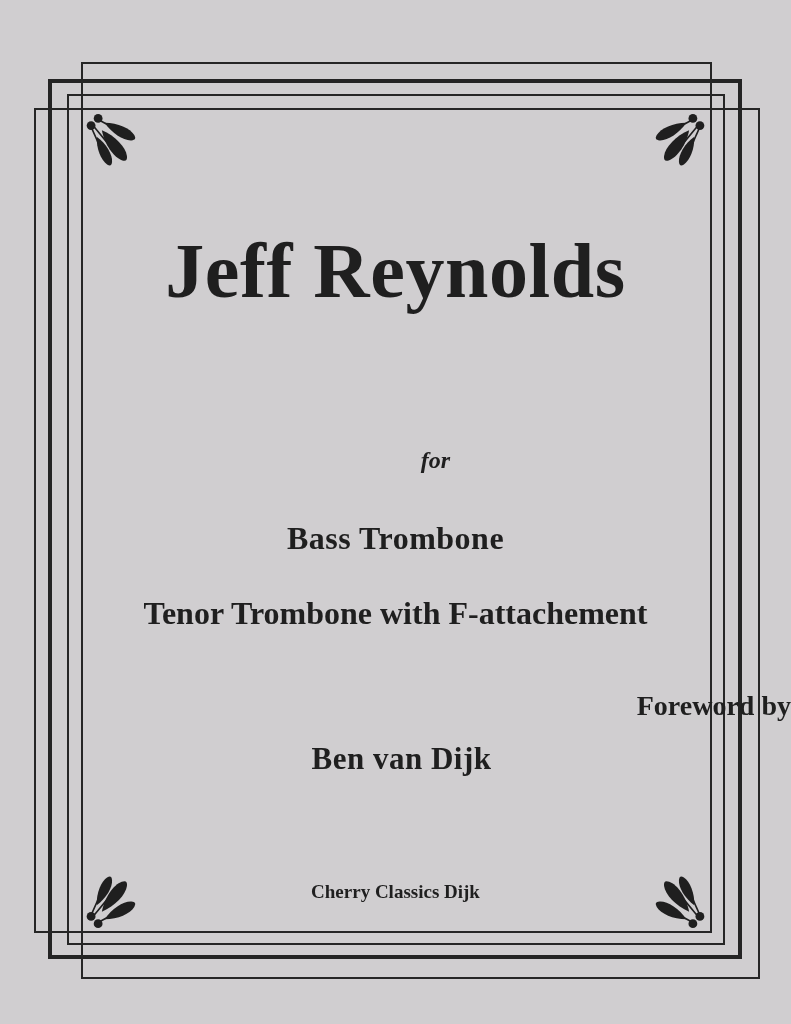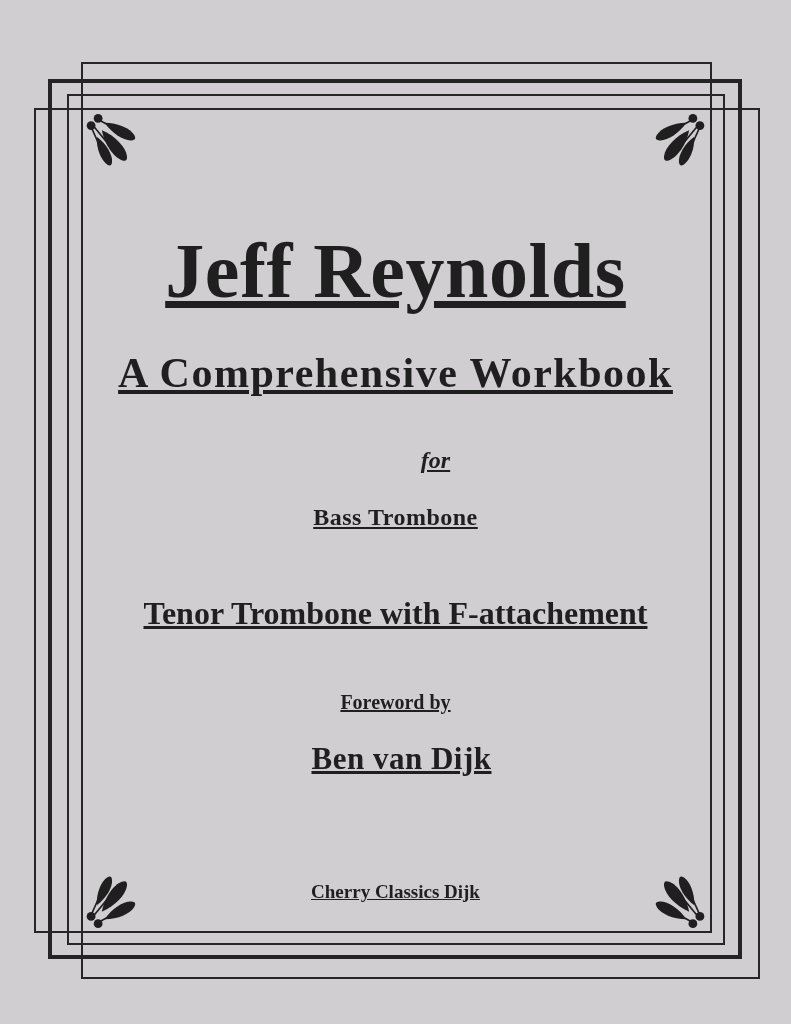--- a/index.html
+++ b/index.html
@@ -44,29 +44,28 @@
   .sprig.br { transform: scale(-1,-1); }
   
   .tline {
     position: absolute;
     left: 0;
     width: 791px;
     text-align: center;
     line-height: 1;
     white-space: nowrap;
     font-weight: bold;
-    text-decoration: underline;
   }
   .author    { top: 232px; font-size: 78px; letter-spacing: 0.6px; }
   .title     { top: 352px; font-size: 42px; letter-spacing: 1.5px; }
   .forword   { top: 448px; font-size: 24px; font-style: italic; padding-left: 40px; }
-  .inst1     { top: 505px; font-size: 24px; letter-spacing: 0.5px; }
+  .inst1     { top: 522px; font-size: 32px; letter-spacing: 0.5px; }
   .andword   { top: 558px; font-size: 22px; font-style: italic; }
   .inst2     { top: 597px; font-size: 32px; }
-  .fwlabel   { top: 692px; font-size: 20px; }
+  .fwlabel   { top: 692px; font-size: 28px; text-align: right; }
   .fwauthor  { top: 743px; font-size: 31px; letter-spacing: 0.5px; padding-left: 6px; }
   .publisher { top: 882px; font-size: 19px; }
 </style>
 </head>
 <body>
 
 <div class="page">
 
   <div class="thick-frame"></div>
 
@@ -166,21 +165,20 @@
           <path d="M0 0 C 12 -6.5, 27 -7.5, 34 -3.2 C 37.5 -1, 37.5 1, 34 3.2 C 27 7.5, 12 6.5, 0 0 Z"></path>
         </g>
         <g transform="translate(12.5,26.5) rotate(64) scale(0.92)">
           <path d="M0 0 C 12 -6.5, 27 -7.5, 34 -3.2 C 37.5 -1, 37.5 1, 34 3.2 C 27 7.5, 12 6.5, 0 0 Z"></path>
         </g>
       </g>
     </svg>
   </div>
 
   <div class="tline author">Jeff Reynolds</div>
-  <div class="tline title">A Comprehensive Workbook</div>
   <div class="tline forword">for</div>
   <div class="tline inst1">Bass Trombone</div>
   <div class="tline inst2">Tenor Trombone with F-attachement</div>
   <div class="tline fwlabel">Foreword by</div>
   <div class="tline fwauthor">Ben van Dijk</div>
   <div class="tline publisher">Cherry Classics Dijk</div>
 
 </div>
 
 </body></html>

